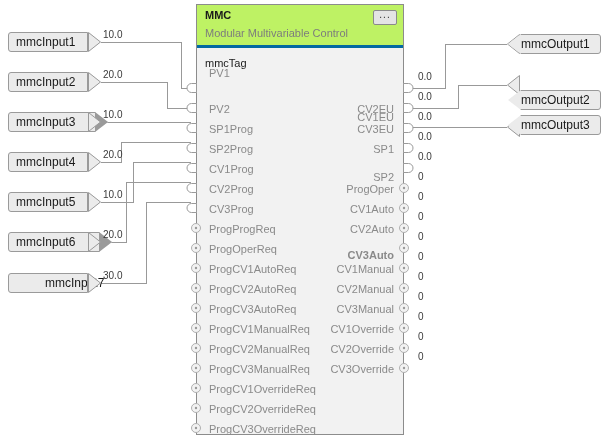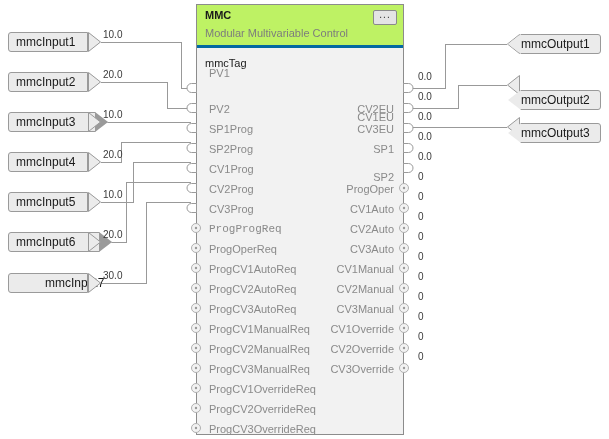--- a/index.html
+++ b/index.html
@@ -248,42 +248,42 @@
     <div class="val" style="left:103px; top:270px;">30.0</div>
   </div>
 
   <div>
     <div class="tagblock out" style="left:520px; top:34px; width:81px;">
       <span>mmcOutput1</span>
     </div>
     <div class="tagblock out" style="left:520px; top:75px; width:81px;margin-top:15px;">
       <span>mmcOutput2</span>
     </div>
-    <div class="tagblock out" style="left:520px; top:123px; width:81px;">
+    <div class="tagblock out" style="left:520px; top:115px; width:81px;">
       <span>mmcOutput3</span>
     </div>
   </div>
 
   <div id="fb">
     <div id="fb-header">
       <div id="fb-title">MMC</div>
       <div id="fb-subtitle">Modular Multivariable Control</div>
       <div id="fb-ellipsis">...</div>
     </div>
     <div id="fb-tag">mmcTag</div>
 
     <div>
       <div class="pin-label left" style="top:62px;">PV1</div>
       <div class="pin-label left" style="top:98px;">PV2</div>
       <div class="pin-label left" style="top:118px;">SP1Prog</div>
       <div class="pin-label left" style="top:138px;">SP2Prog</div>
       <div class="pin-label left" style="top:158px;">CV1Prog</div>
       <div class="pin-label left" style="top:178px;">CV2Prog</div>
       <div class="pin-label left" style="top:198px;">CV3Prog</div>
-      <div class="pin-label left" style="top:218px;font-family:Liberation Mono, monospace;">ProgProgReq</div>
+      <div class="pin-label left" style="top:218px;">ProgProgReq</div>
       <div class="pin-label left" style="top:238px;">ProgOperReq</div>
       <div class="pin-label left" style="top:258px;">ProgCV1AutoReq</div>
       <div class="pin-label left" style="top:278px;">ProgCV2AutoReq</div>
       <div class="pin-label left" style="top:298px;">ProgCV3AutoReq</div>
       <div class="pin-label left" style="top:318px;">ProgCV1ManualReq</div>
       <div class="pin-label left" style="top:338px;">ProgCV2ManualReq</div>
       <div class="pin-label left" style="top:358px;">ProgCV3ManualReq</div>
       <div class="pin-label left" style="top:378px;">ProgCV1OverrideReq</div>
       <div class="pin-label left" style="top:398px;">ProgCV2OverrideReq</div>
       <div class="pin-label left" style="top:418px;">ProgCV3OverrideReq</div>
@@ -291,21 +291,21 @@
 
     <div>
       <div class="pin-label right" style="top:92px;margin-top:14px;">CV1EU</div>
       <div class="pin-label right" style="top:98px;">CV2EU</div>
       <div class="pin-label right" style="top:118px;">CV3EU</div>
       <div class="pin-label right" style="top:138px;">SP1</div>
       <div class="pin-label right" style="top:158px;margin-top:8px;">SP2</div>
       <div class="pin-label right" style="top:178px;">ProgOper</div>
       <div class="pin-label right" style="top:198px;">CV1Auto</div>
       <div class="pin-label right" style="top:218px;">CV2Auto</div>
-      <div class="pin-label right" style="top:238px;">CV3Auto</div>
+      <div class="pin-label right" style="top:244px;font-weight:bold;">CV3Auto</div>
       <div class="pin-label right" style="top:258px;">CV1Manual</div>
       <div class="pin-label right" style="top:278px;">CV2Manual</div>
       <div class="pin-label right" style="top:298px;">CV3Manual</div>
       <div class="pin-label right" style="top:318px;">CV1Override</div>
       <div class="pin-label right" style="top:338px;">CV2Override</div>
       <div class="pin-label right" style="top:358px;">CV3Override</div>
     </div>
   </div>
 
   <svg width="609" height="439" style="position:absolute; left:0; top:0; pointer-events:none;">

